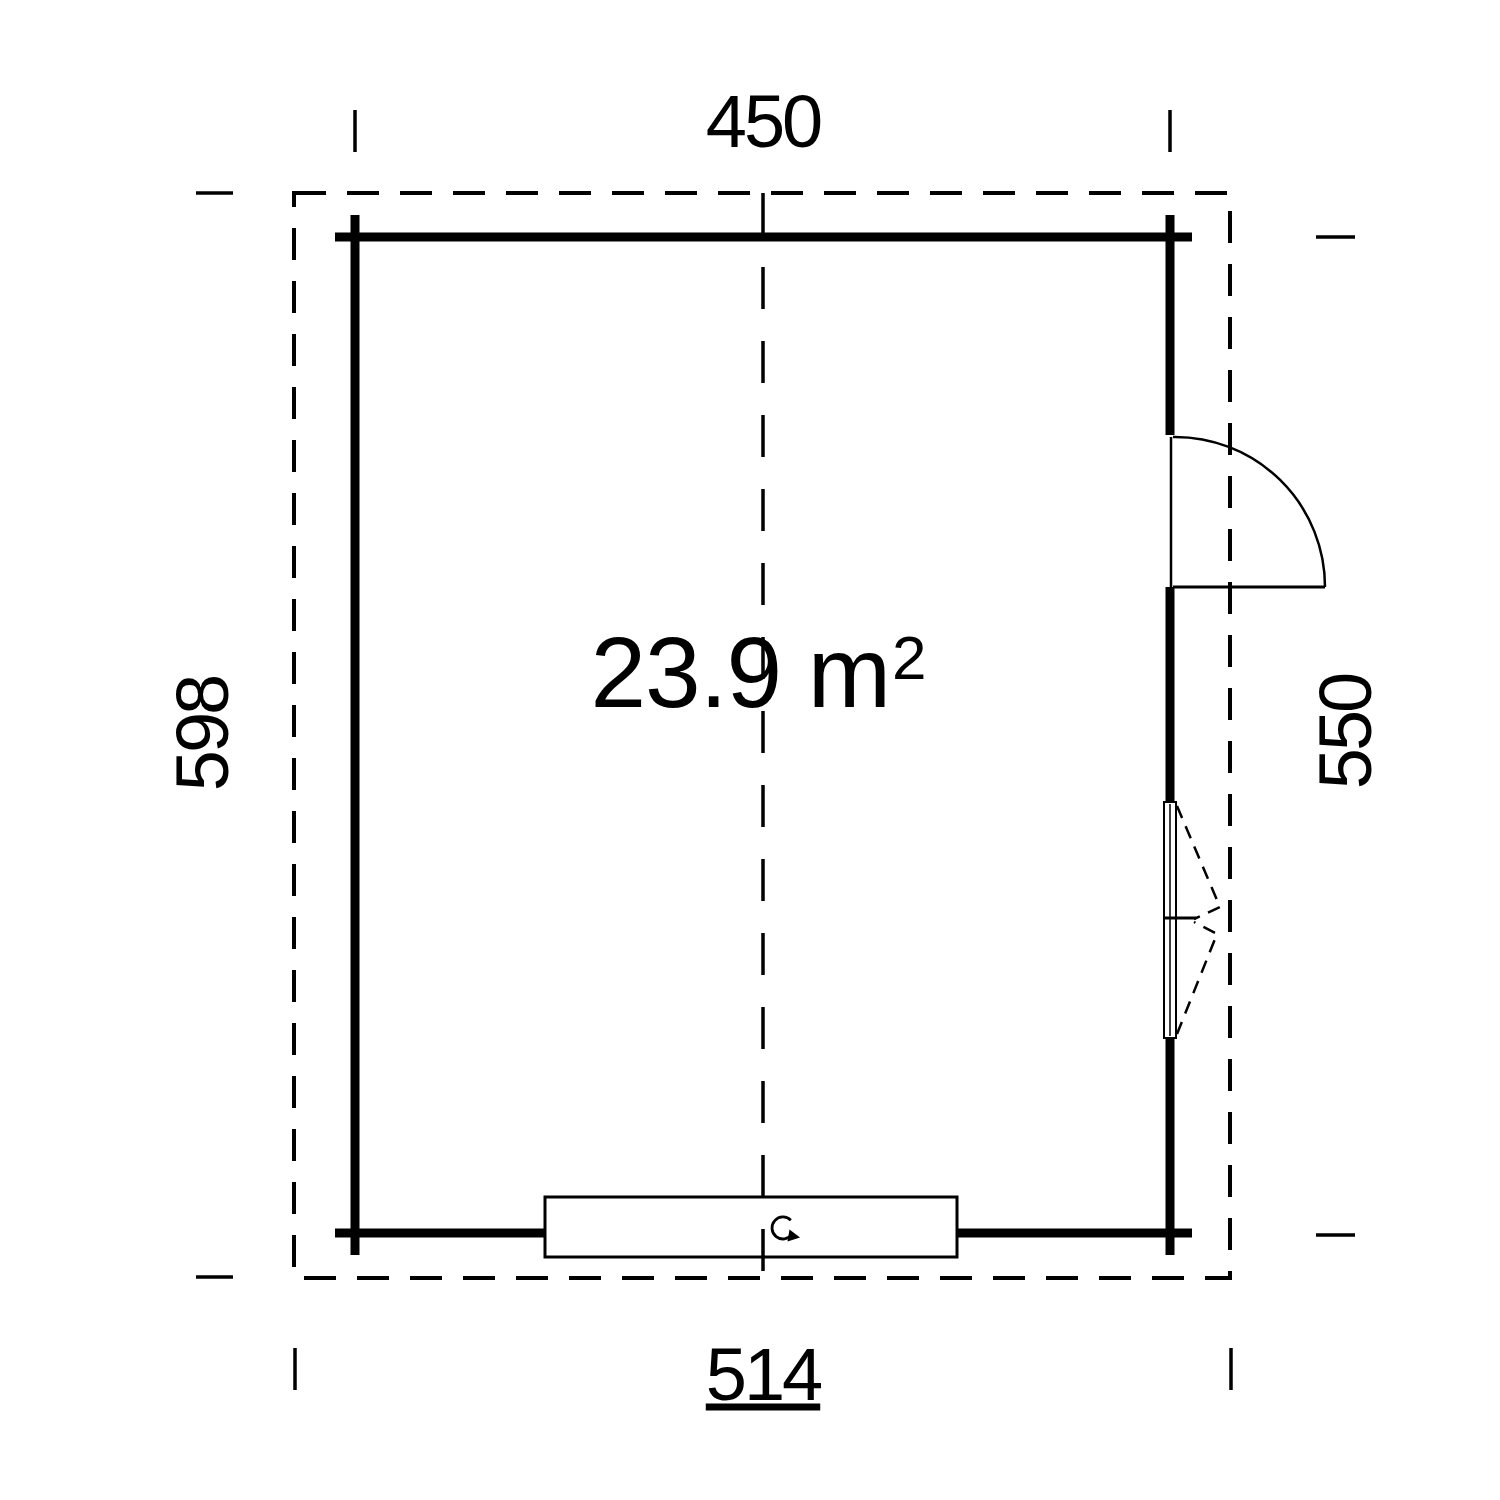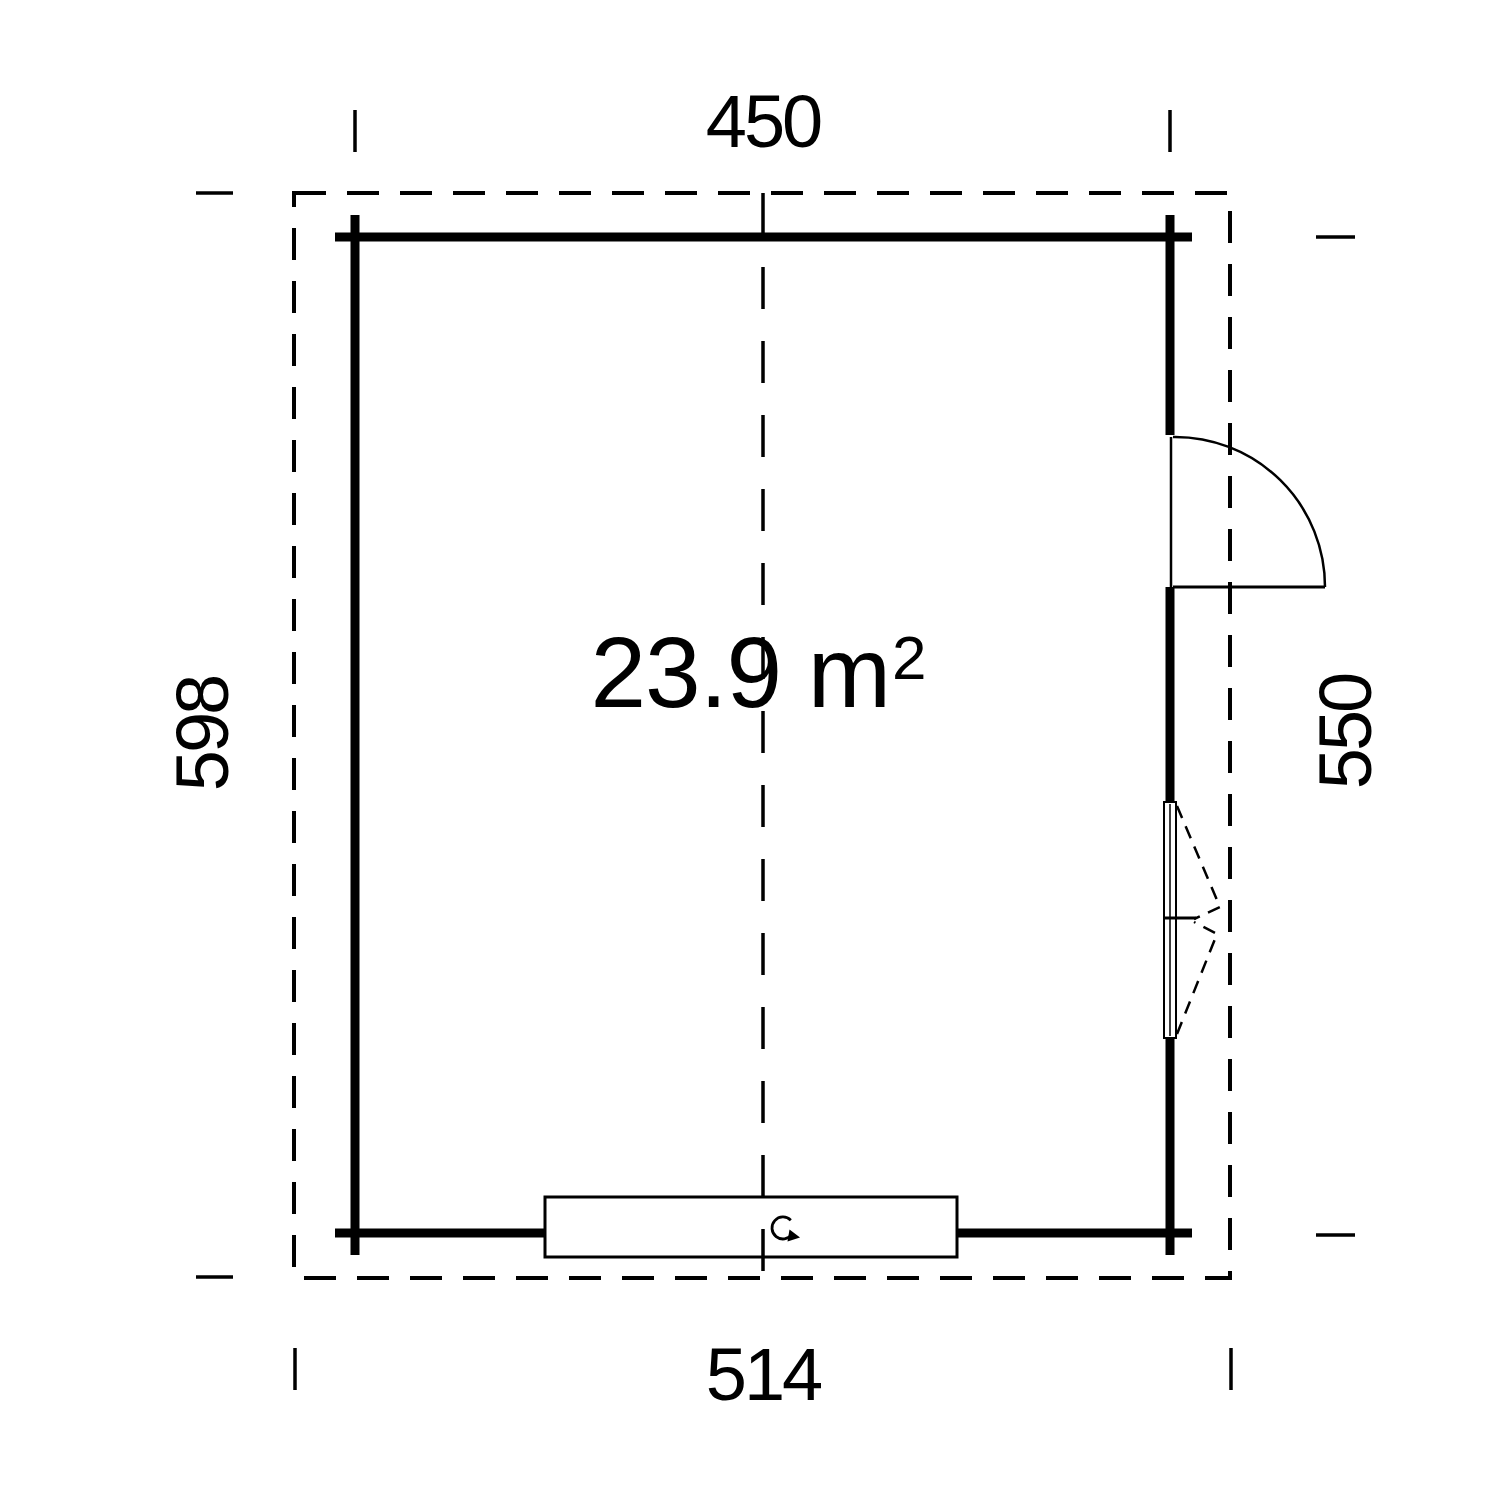--- a/index.html
+++ b/index.html
@@ -101,19 +101,19 @@
     <line x1="1316" y1="237" x2="1355" y2="237" stroke-width="3.5"></line>
     <line x1="1316" y1="1235" x2="1355" y2="1235" stroke-width="3.5"></line>
   </svg>
 
   <div class="dim" style="left:763px; top:121px;">450</div>
 
   <div class="dim vert" style="left:202px; top:734px;">598</div>
 
   <div class="dim vert" style="left:1345px; top:732px;">550</div>
 
-  <div class="dim" style="left:763px; top:1374px;">514</div>
+  <div class="dim" style="left:763px; top:1374px;text-decoration:underline;">514</div>
 
   <div class="area-label" style="left:758px; top:624px;">
     <span>23.9 m</span><sup>2</sup>
   </div>
 
 </div>
 
 </body></html>

